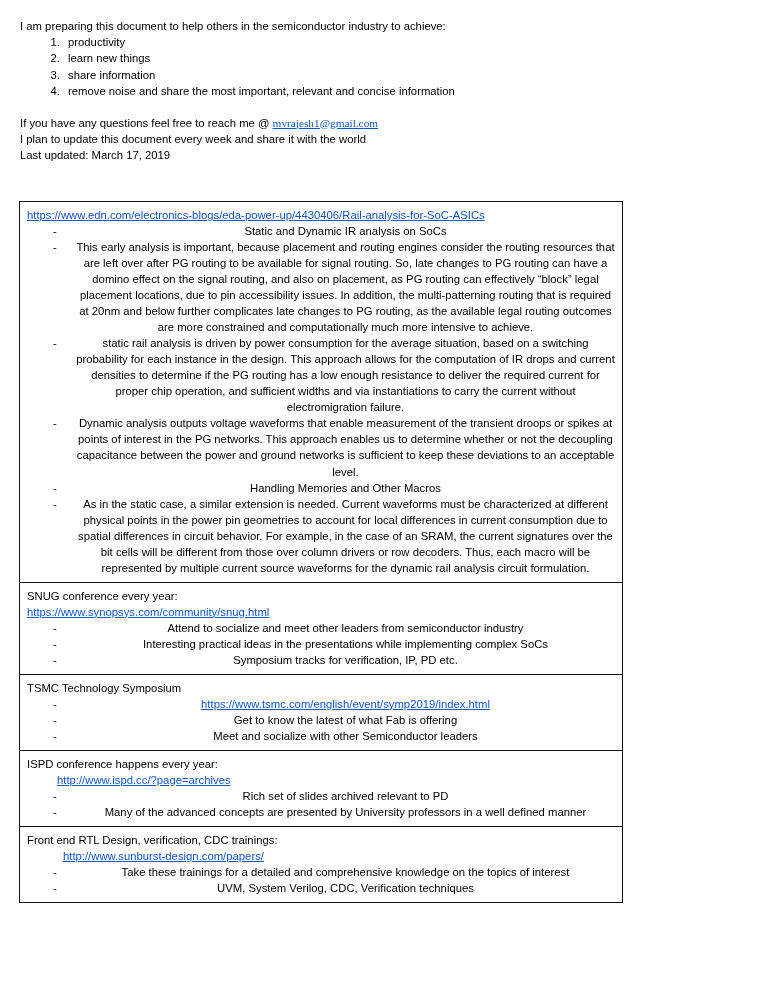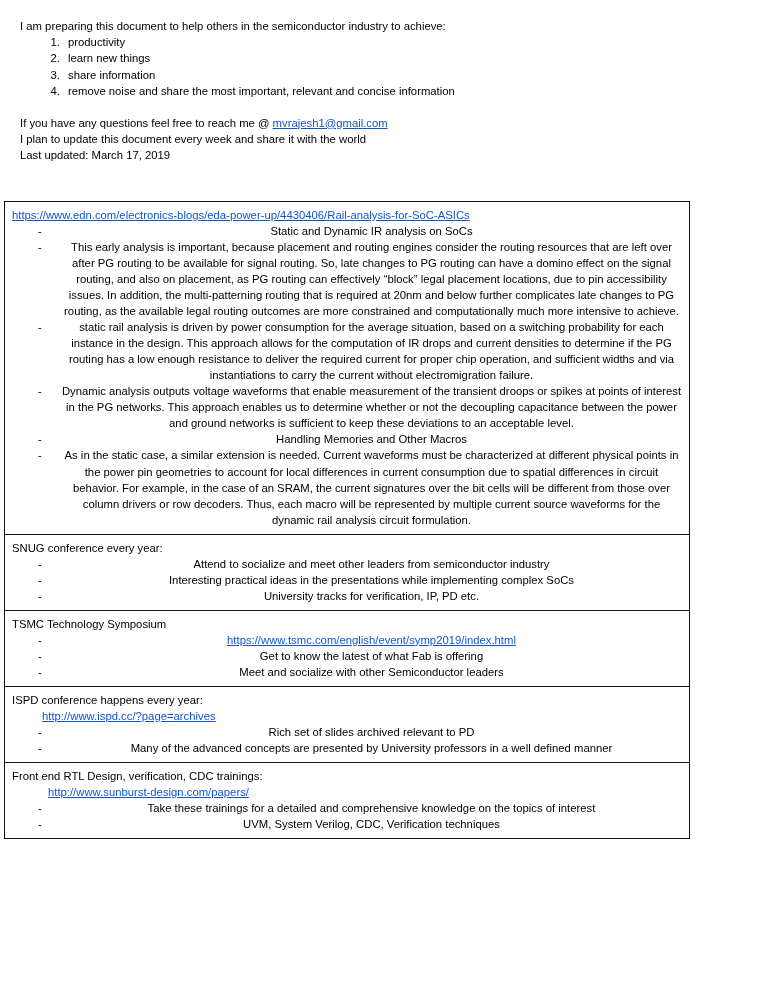--- a/index.html
+++ b/index.html
@@ -56,23 +56,23 @@
 
   a.link, .link {
     color: #1155cc;
     text-decoration: underline;
     word-break: break-all;
   }
 
   
   .tbl {
     position: absolute;
-    left: 4px;
+    left: 19px;
     top: 201px;
-    width: 686px;
+    width: 604px;
     border: 1px solid #111111;
     border-collapse: collapse;
     box-sizing: border-box;
     background: #ffffff;
   }
   .tbl-row {
     border-bottom: 1px solid #111111;
     padding: 5px 7px 6px 7px;
     box-sizing: border-box;
   }
@@ -127,21 +127,21 @@
         <span class="num-text">share information</span>
       </li>
       <li>
         <span class="num-marker">4.</span>
         <span class="num-text">remove noise and share the most important, relevant and concise information</span>
       </li>
     </ol>
 
     <div class="spacer-line"></div>
 
-    <p class="intro-line"><span>If you have any questions feel free to reach me @ </span><a class="link" href="#" style="color: rgb(17, 85, 204);">mvrajesh1@gmail.com</a></p>
+    <p class="intro-line"><span>If you have any questions feel free to reach me @ </span><a class="link" href="#" style="color: rgb(17, 85, 204); font-family: Liberation Serif, serif;">mvrajesh1@gmail.com</a></p>
 
     <p class="intro-line">I plan to update this document every week and share it with the world</p>
     <p class="intro-line">Last updated: March 17, 2019</p>
   </div>
 
   <div class="tbl" style="border-color: rgb(17, 17, 17);">
 
     <div class="tbl-row" style="border-bottom-color: rgb(17, 17, 17);">
       <p class="row-head"><a class="link" href="#" style="color: rgb(17, 85, 204);">https://www.edn.com/electronics-blogs/eda-power-up/4430406/Rail-analysis-for-SoC-ASICs</a></p>
       <ul class="dash-list">
@@ -167,32 +167,33 @@
         </li>
         <li>
           <span class="dash-marker">-</span>
           <span class="dash-text">As in the static case, a similar extension is needed. Current waveforms must be characterized at different physical points in the power pin geometries to account for local differences in current consumption due to spatial differences in circuit behavior. For example, in the case of an SRAM, the current signatures over the bit cells will be different from those over column drivers or row decoders. Thus, each macro will be represented by multiple current source waveforms for the dynamic rail analysis circuit formulation.</span>
         </li>
       </ul>
     </div>
 
     <div class="tbl-row" style="border-bottom-color: rgb(17, 17, 17);">
       <p class="row-head">SNUG conference every year:</p>
+      <p class="row-head"><a class="link" href="#" style="color: rgb(17, 85, 204);">https://www.synopsys.com/community/snug.html</a></p>
       <ul class="dash-list">
         <li>
           <span class="dash-marker">-</span>
           <span class="dash-text">Attend to socialize and meet other leaders from semiconductor industry</span>
         </li>
         <li>
           <span class="dash-marker">-</span>
           <span class="dash-text">Interesting practical ideas in the presentations while implementing complex SoCs</span>
         </li>
         <li>
           <span class="dash-marker">-</span>
-          <span class="dash-text">University tracks for verification, IP, PD etc.</span>
+          <span class="dash-text">Symposium tracks for verification, IP, PD etc.</span>
         </li>
       </ul>
     </div>
 
     <div class="tbl-row" style="border-bottom-color: rgb(17, 17, 17);">
       <p class="row-head">TSMC Technology Symposium</p>
       <ul class="dash-list">
         <li>
           <span class="dash-marker">-</span>
           <span class="dash-text"><a class="link" href="#" style="color: rgb(17, 85, 204);">https://www.tsmc.com/english/event/symp2019/index.html</a></span>

